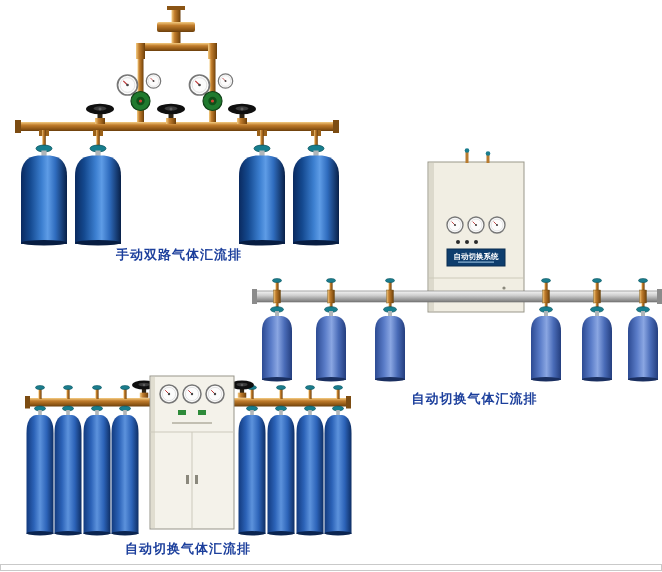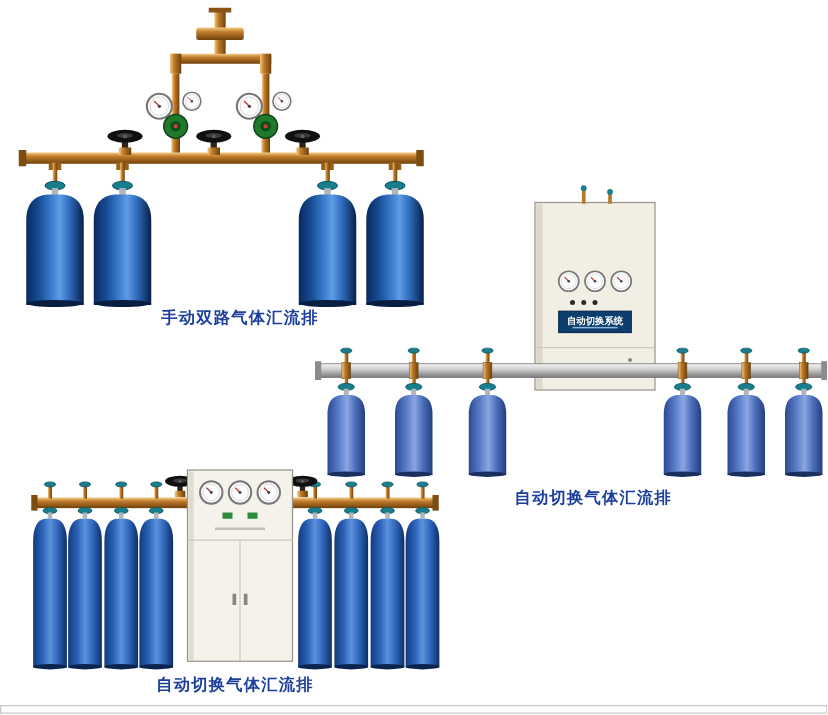--- a/index.html
+++ b/index.html
@@ -140,21 +140,21 @@
       <rect x="249" y="124" width="10" height="6" fill="#9a6018"></rect>
       <rect x="252.2" y="124" width="3.6" height="17" fill="url(#gBrassV)"></rect>
       <rect x="303" y="124" width="10" height="6" fill="#9a6018"></rect>
       <rect x="306.2" y="124" width="3.6" height="17" fill="url(#gBrassV)"></rect>
     </g>
     <use href="#cylA" transform="translate(36,140)"></use>
     <use href="#cylA" transform="translate(90,140)"></use>
     <use href="#cylA" transform="translate(254,140)"></use>
     <use href="#cylA" transform="translate(308,140)"></use>
   </svg>
-  <div class="caption" style="left:24px;top:247px;width:336px">手动双路气体汇流排</div>
+  <div class="caption" style="left:11px;top:247px;width:336px">手动双路气体汇流排</div>
 
   <svg class="figure" style="left:252px;top:148px" width="410" height="240" viewBox="0 0 410 240">
     <g>
       <rect x="176" y="14" width="96" height="150" fill="#f1eee3" stroke="#99978a" stroke-width="1"></rect>
       <rect x="177" y="15" width="5" height="148" fill="#dcd9cc"></rect>
       <rect x="213.5" y="2" width="3" height="13" fill="#b87b2e"></rect>
       <rect x="234.5" y="5" width="3" height="10" fill="#b87b2e"></rect>
       <circle cx="215" cy="2.5" r="2.3" fill="#1b7d8e"></circle>
       <circle cx="236" cy="5.5" r="2.3" fill="#1b7d8e"></circle>
       <use href="#gaugeW" transform="translate(203,77) scale(0.8)"></use>

